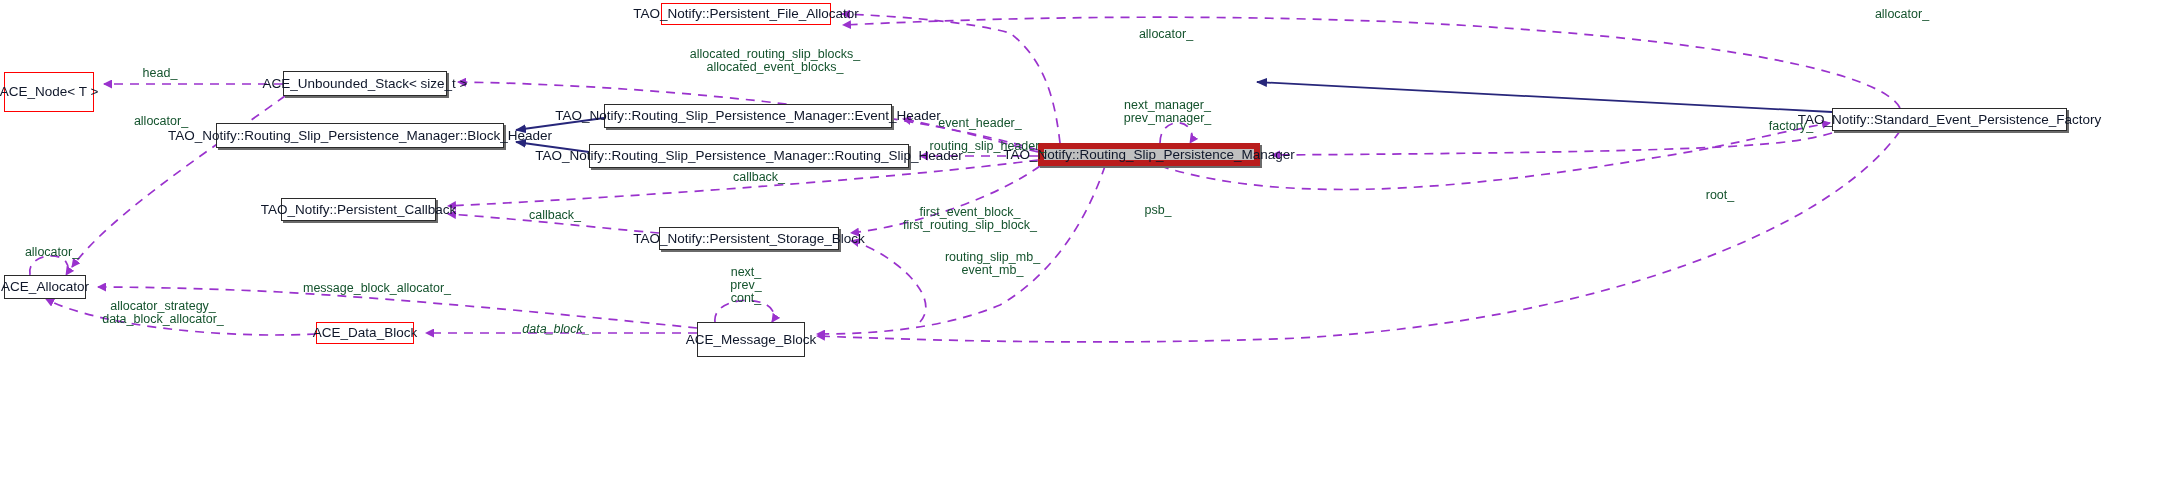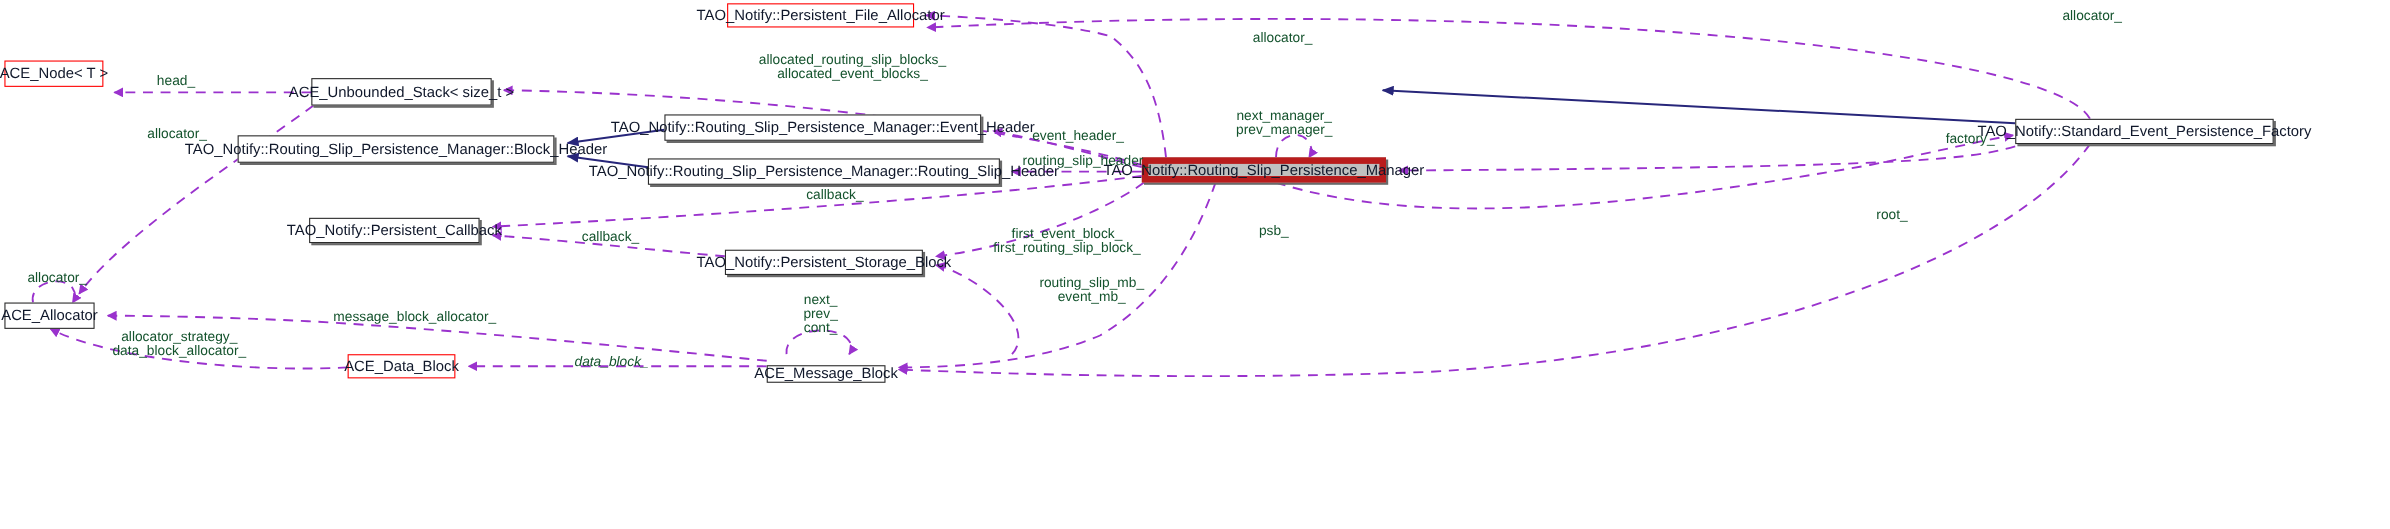--- a/index.html
+++ b/index.html
@@ -126,33 +126,33 @@
     <g stroke="#27267a" stroke-width="1.8" fill="none">
 
       <path d="M604,118 L516,130" marker-end="url(#arrow-navy)"></path>
 
       <path d="M589,152 L516,142" marker-end="url(#arrow-navy)"></path>
 
       <path d="M1832,112 L1257,82" marker-end="url(#arrow-navy)"></path>
     </g>
   </svg>
 
-  <div class="node red" style="left:4px;   top:55px;  width:90px;  height:24px;">ACE_Node&lt; T &gt;</div>
+  <div class="node red" style="left:4px;   top:72px;  width:90px;  height:40px;">ACE_Node&lt; T &gt;</div>
   <div class="node shadow" style="left:283px; top:71px;  width:164px; height:25px;">ACE_Unbounded_Stack&lt; size_t &gt;</div>
   <div class="node shadow" style="left:216px; top:123px; width:288px; height:25px;">TAO_Notify::Routing_Slip_Persistence_Manager::Block_Header</div>
   <div class="node shadow" style="left:604px; top:104px; width:288px; height:24px;">TAO_Notify::Routing_Slip_Persistence_Manager::Event_Header</div>
   <div class="node shadow" style="left:589px; top:144px; width:320px; height:24px;">TAO_Notify::Routing_Slip_Persistence_Manager::Routing_Slip_Header</div>
   <div class="node red" style="left:661px; top:3px;   width:170px; height:22px;">TAO_Notify::Persistent_File_Allocator</div>
   <div class="node shadow" style="left:1832px;top:108px; width:235px; height:23px;">TAO_Notify::Standard_Event_Persistence_Factory</div>
   <div class="node highlight shadow" style="left:1038px;top:143px; width:222px; height:23px;">TAO_Notify::Routing_Slip_Persistence_Manager</div>
   <div class="node shadow" style="left:281px; top:198px; width:155px; height:23px;">TAO_Notify::Persistent_Callback</div>
   <div class="node shadow" style="left:659px; top:227px; width:180px; height:23px;">TAO_Notify::Persistent_Storage_Block</div>
   <div class="node" style="left:4px;   top:275px; width:82px;  height:24px;">ACE_Allocator</div>
   <div class="node red" style="left:316px; top:322px; width:98px;  height:22px;">ACE_Data_Block</div>
-  <div class="node" style="left:697px; top:322px; width:108px; height:16px;margin-top:10px;">ACE_Message_Block</div>
+  <div class="node" style="left:697px; top:322px; width:108px; height:35px;">ACE_Message_Block</div>
 
   <div class="edge-label" style="left:137px;  top:67px;  width:46px;">head_</div>
   <div class="edge-label" style="left:128px;  top:115px; width:66px;">allocator_</div>
   <div class="edge-label two-line" style="left:680px; top:48px;  width:190px; white-space:pre;">allocated_routing_slip_blocks_
 allocated_event_blocks_</div>
   <div class="edge-label" style="left:1133px; top:28px;  width:66px;">allocator_</div>
   <div class="edge-label" style="left:1869px; top:8px;   width:66px;">allocator_</div>
   <div class="edge-label" style="left:936px;  top:117px; width:88px;">event_header_</div>
   <div class="edge-label" style="left:928px;  top:140px; width:120px;">routing_slip_header_</div>
   <div class="edge-label two-line" style="left:1120px; top:99px; width:95px; white-space:pre;">next_manager_

